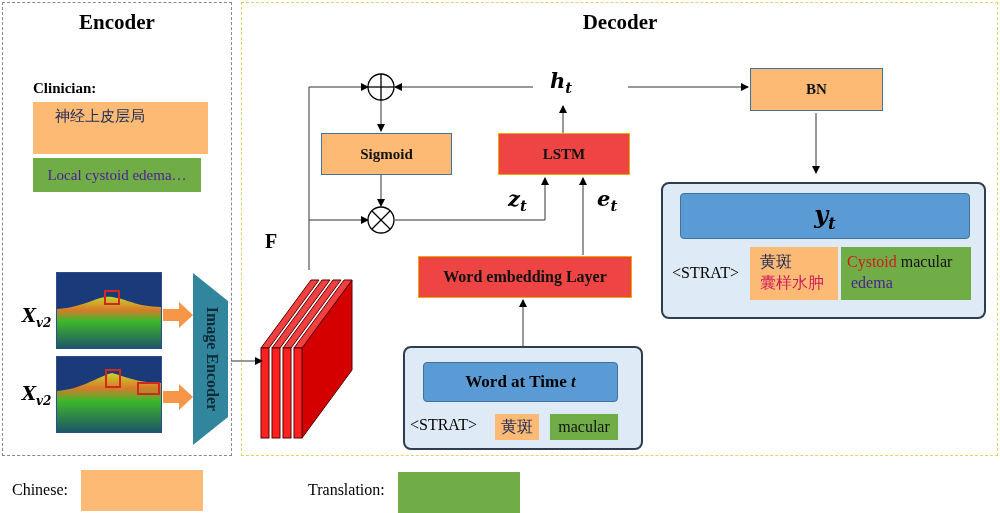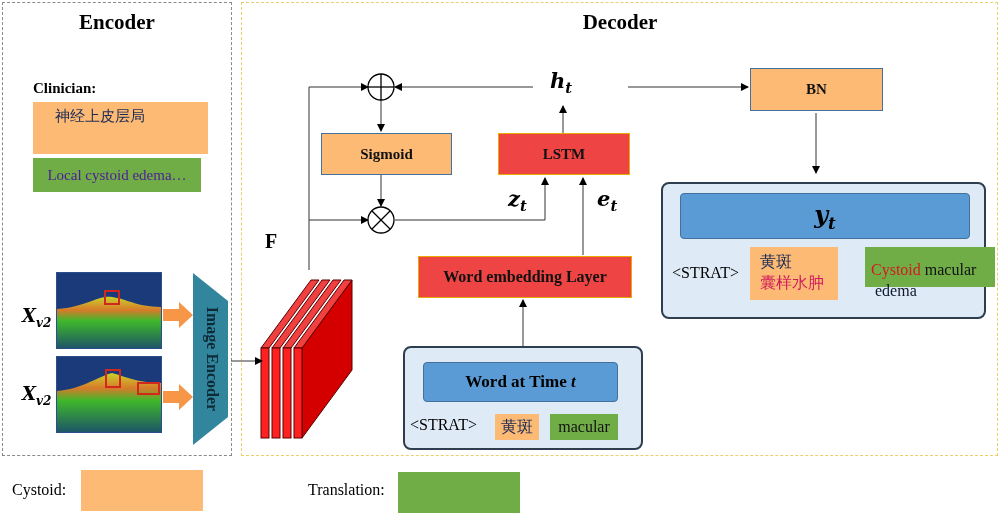--- a/index.html
+++ b/index.html
@@ -168,21 +168,21 @@
 
 <div class="abs card" style="left:661px; top:182px; width:325px; height:137px;"></div>
 <div class="abs scroll" style="left:680px; top:193px; width:290px; height:46px; font-size:24px;">
   <span class="mathlbl"><span>y</span><sub>t</sub></span>
 </div>
 <div class="abs" style="left:672px; top:264px; font-size:16px;">&lt;STRAT&gt;</div>
 <div class="abs blue" style="left:750px; top:247px; width:88px; height:53px; box-sizing:border-box; padding:4px 0 0 10px; font-size:16px; line-height:21px;">
   <div style="color:#1a2a55;">黄斑</div>
   <div style="color:#d01c5c;">囊样水肿</div>
 </div>
-<div class="abs green" style="left:841px; top:247px; width:130px; height:40px; box-sizing:border-box; padding:12px 0 0 6px; font-size:16px; line-height:21px;margin-left:24px;">
+<div class="abs green" style="left:841px; top:247px; width:130px; height:53px; box-sizing:border-box; padding:4px 0 0 6px; font-size:16px; line-height:21px;">
   <div><span style="color:#d01c1c;">Cystoid</span><span style="color:#111;"> macular</span></div>
-  <div style="color:#0f172a; padding-left:4px;">edema</div>
+  <div style="color:#4c1d95; padding-left:4px;">edema</div>
 </div>
 
-<div class="abs" style="left:12px; top:481px; font-size:16px;">Cystoid:</div>
+<div class="abs" style="left:12px; top:481px; font-size:16px;">Chinese:</div>
 <div class="abs blue" style="left:81px; top:470px; width:122px; height:41px;"></div>
 <div class="abs" style="left:308px; top:481px; font-size:16px;">Translation:</div>
 <div class="abs green" style="left:398px; top:472px; width:122px; height:41px;"></div>
 
 </body></html>

